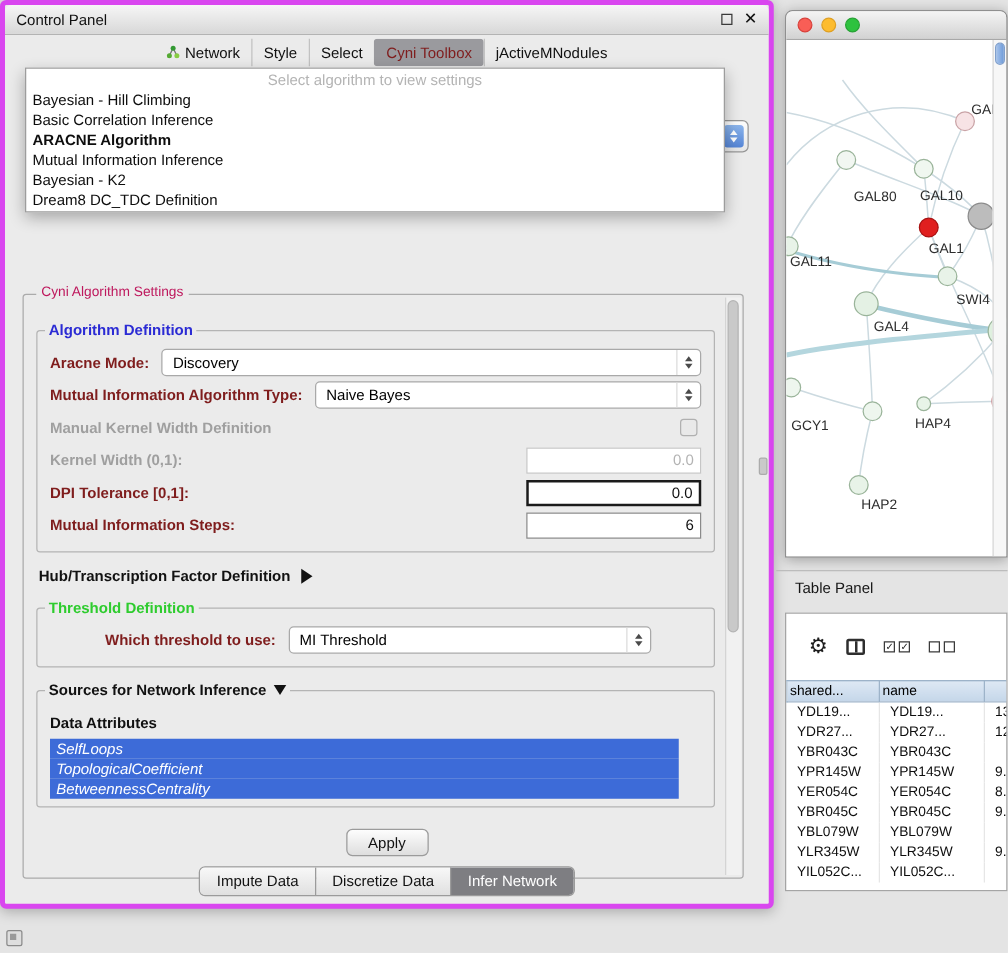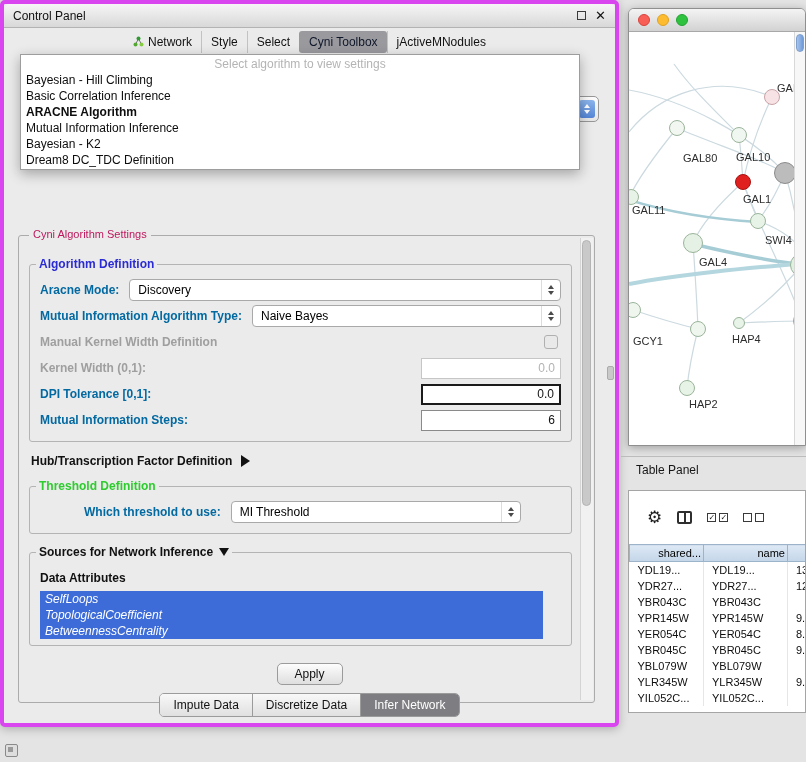--- a/index.html
+++ b/index.html
@@ -14,21 +14,21 @@
     background:linear-gradient(#f6f6f6,#d8d8d8);border-bottom:1px solid #b3b3b3;
     border-radius:5px 5px 0 0;}
   .cp-title{font-size:12px;color:#111;}
   .cp-controls{margin-left:auto;display:flex;align-items:center;gap:9px;}
   .float-icon{width:9px;height:9px;border:1.5px solid #3a3a3a;background:transparent;}
   .close-icon{font-size:13px;font-weight:bold;color:#111;line-height:1;font-family:"DejaVu Sans",sans-serif;}
 
   .cp-tabbar{height:27px;display:flex;justify-content:center;align-items:center;}
   .cp-tab{font-size:12px;color:#111;padding:4px 9px;display:flex;align-items:center;gap:4px;}
   .cp-tab + .cp-tab{border-left:1px solid #c2c2c2;}
-  .cp-tab.active{background:#9a9a9e;color:#0f172a;border-radius:3px;border-left-color:transparent;}
+  .cp-tab.active{background:#9a9a9e;color:#7f1d1d;border-radius:3px;border-left-color:transparent;}
 
   .cp-body{position:relative;height:calc(100% - 51px);}
 
   
   .dropdown{position:absolute;left:16px;top:50px;width:560px;z-index:60;background:#fff;
     border:1px solid #9d9d9d;box-shadow:0 4px 12px rgba(0,0,0,.3);padding:1px 0;}
   .dd-placeholder{height:16px;line-height:16px;text-align:center;color:#b4b4b4;font-size:12px;}
   .dd-item{height:16px;line-height:16px;padding-left:5px;font-size:12px;color:#0d0d0d;}
   .dd-item.bold{font-weight:bold;}
 
@@ -52,21 +52,21 @@
   .vthumb{position:absolute;left:1px;top:2px;width:9px;height:266px;background:#c9c9c9;
     border:1px solid #b4b4b4;border-radius:5px;}
 
   .fs{position:relative;border:1px solid #b4b4b4;border-radius:3px;margin:22px 4px 10px 4px;padding:10px 8px 6px 8px;}
   .fs-title{position:absolute;top:-8px;left:6px;background:#ebebeb;padding:0 3px;font-size:12px;font-weight:bold;display:flex;align-items:center;gap:6px;}
   .fs-title.blue{color:#2b2bd4;}
   .fs-title.green{color:#2ecc2e;}
   .fs-title.plain{color:#111;font-weight:bold;}
 
   .form-row{display:flex;align-items:center;margin:4px 2px;height:22px;font-size:12px;}
-  .lbl{font-weight:bold;color:#0369a1;white-space:nowrap;}
+  .lbl{font-weight:bold;color:#7f1d1d;white-space:nowrap;}
   .lbl.disabled{color:#9f9f9f;}
 
   .combo{display:flex;align-items:center;background:#fff;border:1px solid #a9a9a9;border-radius:4px;
     height:22px;font-size:12px;padding-left:8px;flex:1;margin-left:10px;}
   .combo-arrows{margin-left:auto;display:flex;flex-direction:column;gap:2px;padding:0 6px;
     border-left:1px solid #dcdcdc;height:100%;justify-content:center;}
   .arr-up{width:0;height:0;border-left:3.5px solid transparent;border-right:3.5px solid transparent;border-bottom:4px solid #4a4a4a;}
   .arr-down{width:0;height:0;border-left:3.5px solid transparent;border-right:3.5px solid transparent;border-top:4px solid #4a4a4a;}
 
   .tfield{width:140px;margin-left:auto;height:21px;border:1px solid #8a8a8a;background:#fff;
@@ -122,21 +122,21 @@
     border:1px solid #a5a5a5;overflow:hidden;}
   .tp-toolbar{height:53px;display:flex;align-items:center;gap:15px;padding-left:18px;}
   .gear{font-size:17px;color:#1e1e1e;line-height:1;font-family:"DejaVu Sans",sans-serif;}
   .columns-box{width:15px;height:13px;border:2px solid #2e2e2e;border-radius:2px;position:relative;display:inline-block;}
   .col-split{position:absolute;left:50%;top:0;bottom:0;width:2px;background:#2e2e2e;transform:translateX(-50%);}
   .cb-pair{display:flex;gap:3px;}
   .mini-cb{width:9px;height:9px;border:1px solid #3a3a3a;font-size:8px;line-height:8px;text-align:center;
     display:inline-block;background:#fff;color:#1e1e1e;font-family:"DejaVu Sans",sans-serif;}
   .tp-table{width:200px;table-layout:fixed;border-collapse:collapse;font-size:11px;}
   .tp-table th{background:linear-gradient(#dde8f4,#c4d6e9);border:1px solid #9db3c9;height:17px;
-    font-weight:normal;text-align:right;padding:0 2px;overflow:hidden;white-space:nowrap;}
+    font-weight:normal;text-align:left;padding:0 2px;overflow:hidden;white-space:nowrap;}
   .tp-table td{height:16px;padding:0 3px 0 8px;border-right:1px solid #e6e6e6;white-space:nowrap;overflow:hidden;color:#0e0e0e;}
 
   .splitter-handle{position:absolute;left:607px;top:366px;width:7px;height:14px;background:#c9c9c9;border:1px solid #ababab;border-radius:2px;}
   .corner-icon{position:absolute;left:5px;top:744px;width:13px;height:13px;border:1px solid #8a8a8a;
     background:#dedede;border-radius:2px;}
   .corner-icon span{display:block;width:5px;height:5px;margin:2px;background:#9a9a9a;}
 </style>
 </head>
 <body>
 

